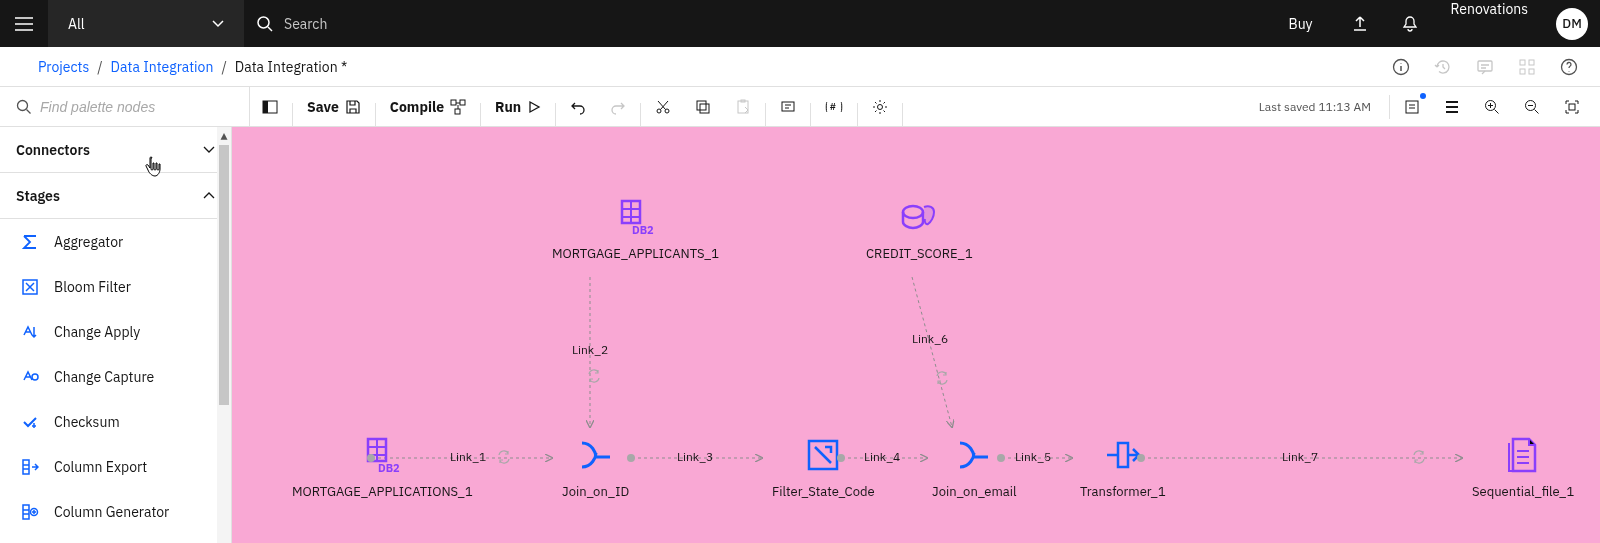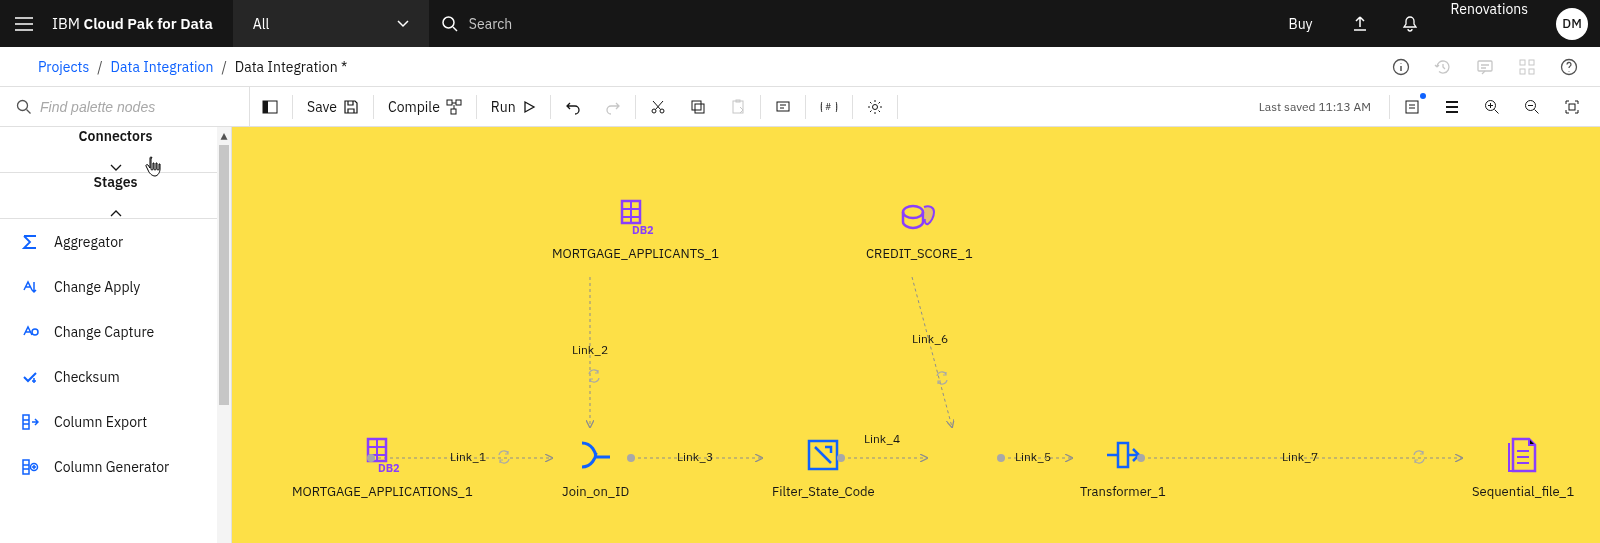--- a/index.html
+++ b/index.html
@@ -27,61 +27,58 @@
   .breadcrumb .current { color:#161616; }
   .bc-actions { display:flex; align-items:center; gap:4px; }
   .bc-icon { width:38px; height:38px; display:flex; align-items:center; justify-content:center; color:#525252; }
   .bc-icon.disabled { color:#c6c6c6; }
 
   
   .toolbar-row { height:40px; display:flex; align-items:center; border-bottom:1px solid #e0e0e0; }
   .palette-search { width:250px; height:40px; display:flex; align-items:center; gap:8px; padding:0 16px; border-right:1px solid #e0e0e0; }
   .palette-search input { border:none; outline:none; font-size:14px; flex:1; }
   .palette-search input::placeholder { color:#a8a8a8; font-style: italic;}
-  .toolbar { flex:1; display:flex; align-items:center; height:40px; }
+  .toolbar { flex:1; display:flex; align-items:flex-end; height:40px;font-weight:bold; }
   .tool-btn { height:40px; padding:0 12px; display:flex; align-items:center; justify-content:center; gap:6px; color:#161616; }
   .tool-btn.disabled { color:#c6c6c6; }
   .tool-sep { width:1px; height:24px; background:#e0e0e0; margin:0 2px; }
   .toolbar-right { display:flex; align-items:center; padding-right:8px; }
   .last-saved { font-size:12px; color:#525252; padding:0 16px; }
 
   
   .body-row { display:flex; height:calc(543px - 47px - 40px - 40px); }
   .palette { width:232px; border-right:1px solid #e0e0e0; overflow-y:auto; position:relative; }
   .scroll-indicator { position:absolute; right:0; top:0; width:14px; background:#f4f4f4; height:100%; }
   .scroll-arrow { height:16px; display:flex; align-items:center; justify-content:center; color:#525252; }
   .scroll-thumb { position:absolute; right:2px; top:18px; width:10px; height:260px; background:#c6c6c6; border-radius:0; }
-  .palette-header { height:46px; display:flex; align-items:center; justify-content:space-between; padding:0 16px; font-weight:600; border-bottom:1px solid #e0e0e0; cursor:pointer;flex-direction:column; }
+  .palette-header { height:46px; display:flex; align-items:center; justify-content:space-between; padding:0 16px; font-weight:600; border-bottom:1px solid #e0e0e0; cursor:pointer; }
   .palette-item { height:45px; display:flex; align-items:center; gap:14px; padding:0 20px; cursor:grab; }
   .palette-item .pi-icon { width:20px; height:20px; display:flex; align-items:center; justify-content:center; color:#0f62fe; }
 
   
-  .canvas { flex:1; position:relative; background:#fde047; overflow:hidden; }
+  .canvas { flex:1; position:relative; background:#f9a8d4; overflow:hidden; }
   .node { position:absolute; display:flex; flex-direction:column; align-items:center; gap:8px; }
   .node-icon { width:40px; height:40px; display:flex; align-items:center; justify-content:center; }
   .node-label { font-size:13px; color:#161616; white-space:nowrap; }
   .link-label { position:absolute; font-size:12px; color:#161616; white-space:nowrap; }
   .port { position:absolute; width:8px; height:8px; border-radius:50%; background:#a8a8a8; }
   .sync-icon { position:absolute; color:#a8a8a8; }
 
   svg { display:block; }
 
   .cursor-icon { position:absolute; pointer-events:none; }
 </style>
 </head>
 <body>
 
 <div class="top-header">
   <div class="hamburger">
     <svg width="18" height="14" viewBox="0 0 18 14">
         <path d="M0 1h18M0 7h18M0 13h18" stroke="#fff" stroke-width="1.5"></path>
       </svg>
-  </div>
-  <div class="brand">
-    <span class="light">IBM </span><span class="bold">Cloud Pak for Data</span>
   </div>
   <div class="select-all">
     <span>All</span>
     <svg width="12" height="8" viewBox="0 0 12 8">
         <path d="M1 1l5 5 5-5" stroke="#fff" stroke-width="1.5" fill="none"></path>
       </svg>
   </div>
   <div class="search-box">
     <svg width="18" height="18" viewBox="0 0 18 18">
         <circle cx="7.5" cy="7.5" r="5.5" stroke="#fff" stroke-width="1.5" fill="none"></circle>
@@ -309,20 +306,29 @@
       <span class="pi-icon">
           <svg width="18" height="18" viewBox="0 0 18 18">
             <path d="M3 3h12M3 3l6 6-6 6h12" stroke="#0f62fe" stroke-width="1.8" fill="none"></path>
           </svg>
         </span>
       <span>Aggregator</span>
     </div>
     <div class="palette-item">
       <span class="pi-icon">
           <svg width="18" height="18" viewBox="0 0 18 18">
+            <rect x="2" y="2" width="14" height="14" stroke="#0f62fe" stroke-width="1.5" fill="none"></rect>
+            <path d="M5 5l8 8M13 5l-8 8" stroke="#0f62fe" stroke-width="1.5"></path>
+          </svg>
+        </span>
+      <span>Bloom Filter</span>
+    </div>
+    <div class="palette-item">
+      <span class="pi-icon">
+          <svg width="18" height="18" viewBox="0 0 18 18">
             <path d="M3 12l4-8 4 8M5 9h4M13 4v10M11 12l2 2 2-2" stroke="#0f62fe" stroke-width="1.5" fill="none"></path>
           </svg>
         </span>
       <span>Change Apply</span>
     </div>
     <div class="palette-item">
       <span class="pi-icon">
           <svg width="18" height="18" viewBox="0 0 18 18">
             <path d="M3 12l4-8 4 8M5 9h4" stroke="#0f62fe" stroke-width="1.5" fill="none"></path>
             <circle cx="14" cy="9" r="3" stroke="#0f62fe" stroke-width="1.5" fill="none"></circle>
@@ -442,20 +448,28 @@
     <div class="node" style="left:540px; top:308px;">
       <div class="node-icon">
         <svg width="40" height="40" viewBox="0 0 40 40">
             <rect x="6" y="6" width="28" height="28" stroke="#0f62fe" stroke-width="2.5" fill="none"></rect>
             <path d="M12 12l16 16M22 12l6 0 0 6" stroke="#0f62fe" stroke-width="2.5" fill="none"></path>
           </svg>
       </div>
       <span class="node-label">Filter_State_Code</span>
     </div>
 
+    <div class="node" style="left:700px; top:308px;">
+      <div class="node-icon">
+        <svg width="40" height="40" viewBox="0 0 40 40">
+            <path d="M6 8c10 0 14 10 14 14M6 32c10 0 14-10 14-14M20 22h14" stroke="#0f62fe" stroke-width="3" fill="none"></path>
+          </svg>
+      </div>
+      <span class="node-label">Join_on_email</span>
+    </div>
 
     <div class="node" style="left:848px; top:308px;">
       <div class="node-icon">
         <svg width="40" height="40" viewBox="0 0 40 40">
             <path d="M4 20h10M26 20h10M30 14l6 6-6 6" stroke="#0f62fe" stroke-width="2.5" fill="none"></path>
             <rect x="15" y="8" width="10" height="24" stroke="#0f62fe" stroke-width="2.5" fill="none"></rect>
           </svg>
       </div>
       <span class="node-label">Transformer_1</span>
     </div>
@@ -473,21 +487,21 @@
 
     <div class="port" style="left:135px; top:327px;"></div>
     <div class="port" style="left:395px; top:327px;"></div>
     <div class="port" style="left:605px; top:327px;"></div>
     <div class="port" style="left:765px; top:327px;"></div>
     <div class="port" style="left:905px; top:327px;"></div>
 
     <div class="link-label" style="left:218px; top:322px;">Link_1</div>
     <div class="link-label" style="left:340px; top:215px;text-align:right;">Link_2</div>
     <div class="link-label" style="left:445px; top:322px;">Link_3</div>
-    <div class="link-label" style="left:632px; top:304px;">Link_4</div>
+    <div class="link-label" style="left:632px; top:322px;">Link_4</div>
     <div class="link-label" style="left:783px; top:322px;">Link_5</div>
     <div class="link-label" style="left:680px; top:204px;">Link_6</div>
     <div class="link-label" style="left:1050px; top:322px;">Link_7</div>
 
     <div class="sync-icon" style="left:265px; top:323px;">
         <svg width="14" height="14" viewBox="0 0 14 14">
           <path d="M2 5a5 5 0 0 1 9-2M12 9a5 5 0 0 1-9 2M11 1v3h-3M3 13v-3h3" stroke="#a8a8a8" stroke-width="1.2" fill="none"></path>
         </svg>
       </div>
     <div class="sync-icon" style="left:355px; top:242px;">

